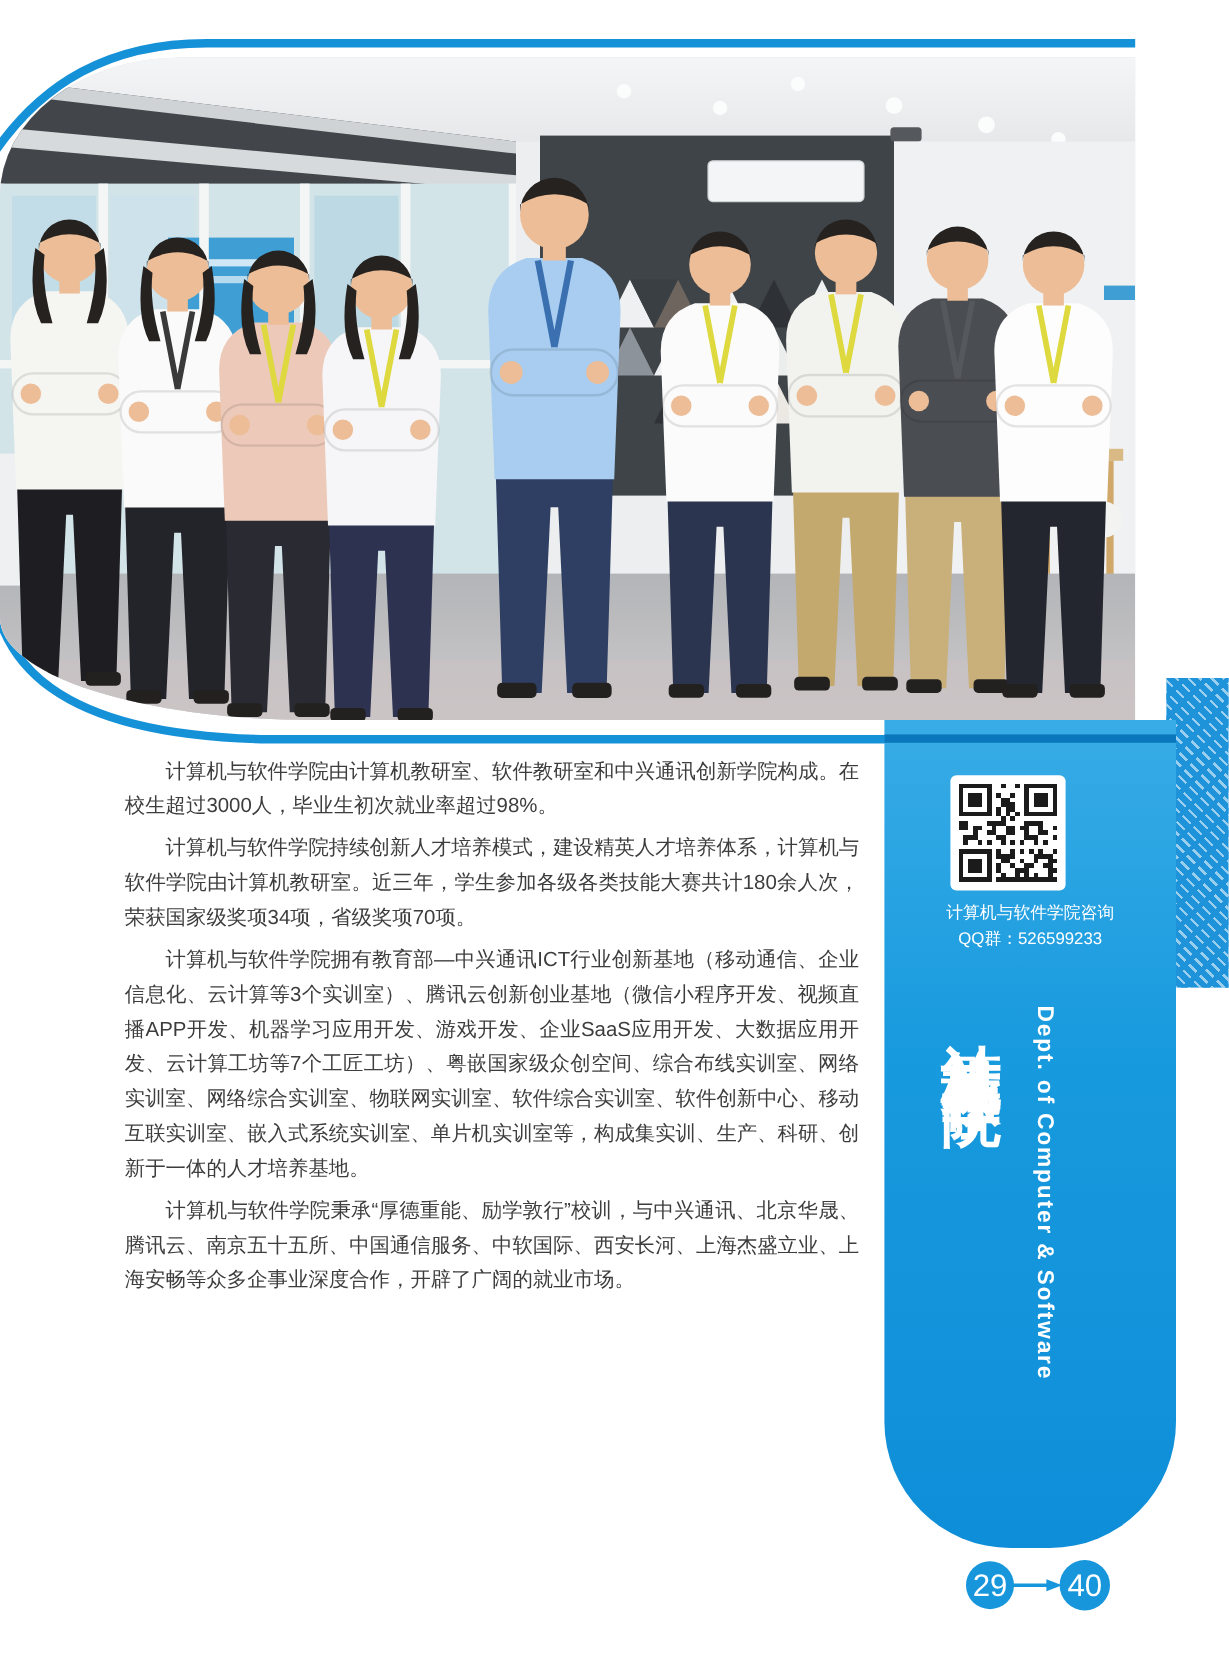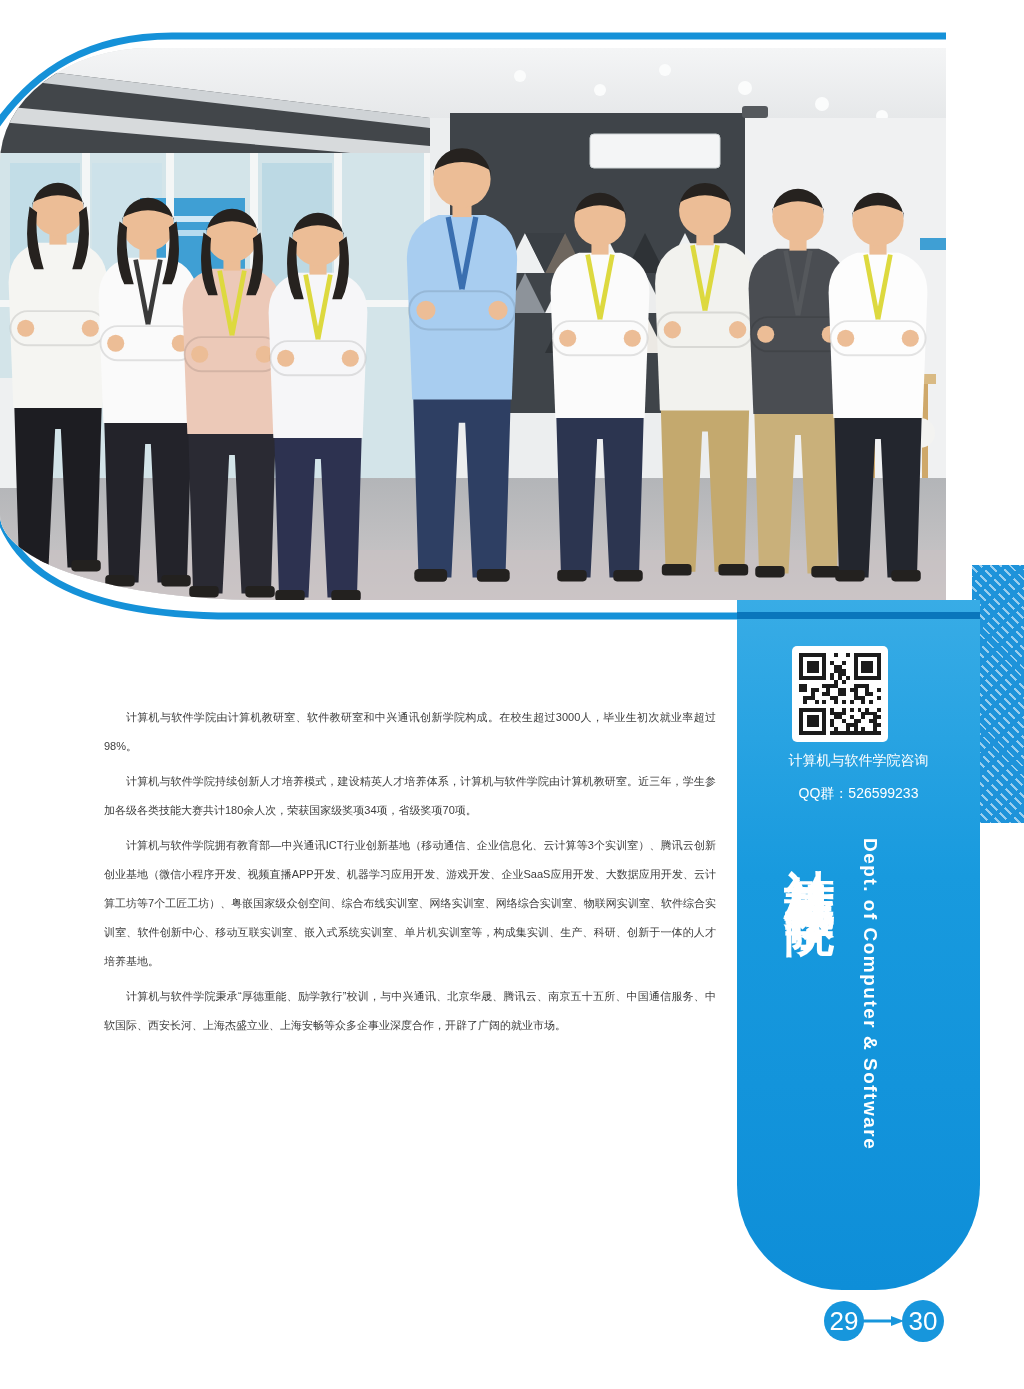--- a/index.html
+++ b/index.html
@@ -11,40 +11,40 @@
   .photo{position:absolute;left:0;top:48px;width:946px;height:552px;z-index:2;
          border-radius:150px 0 0 260px / 115px 0 0 85px;overflow:hidden;background:#dfe2e4;}
   .photo svg{display:block;}
   
   .stripes{position:absolute;left:972px;top:565px;width:52px;height:258px;z-index:0;
      background-color:#1e93da;
      background-image:
        repeating-linear-gradient(135deg, rgba(30,147,218,0) 0 9px, #1e93da 9px 13px),
        repeating-linear-gradient(45deg, rgba(255,255,255,0) 0 5px, rgba(255,255,255,.55) 5px 7px);}
   
-  .body-text{position:absolute;left:104px;top:703px;width:612px;z-index:2;
-     font-size:11px;line-height:29px;color:#3d3d3d;text-align:justify;}
+  .body-text{position:absolute;left:104px;top:628px;width:612px;z-index:2;
+     font-size:17px;line-height:29px;color:#3d3d3d;text-align:justify;}
   .body-text p{margin:0 0 6px 0;text-indent:2em;}
   
   .panel{position:absolute;left:737px;top:600px;width:243px;height:690px;z-index:3;
      border-radius:0 0 105px 105px;
      background:linear-gradient(180deg,#38ace6 0%,#189ade 40%,#0e8ed8 100%);}
   .panel-strip{position:absolute;left:0;top:12px;width:100%;height:7px;background:#0a76bc;}
   .qr-box{position:absolute;left:55px;top:46px;width:96px;height:96px;background:#ffffff;
      border-radius:5px;display:flex;align-items:center;justify-content:center;}
   #qr-svg{width:82px;height:82px;}
   .qr-cap{position:absolute;width:100%;text-align:center;color:#ffffff;font-size:14px;line-height:20px;}
   .cap1{top:150px;}
-  .cap2{top:172px;margin-top:11px;}
+  .cap2{top:172px;}
   .title-cn{position:absolute;left:48px;top:230px;writing-mode:vertical-rl;text-orientation:upright;
      font-size:50px;font-weight:bold;color:#ffffff;letter-spacing:5px;line-height:1;}
   .title-en{position:absolute;left:124px;top:238px;writing-mode:vertical-rl;
      font-size:19px;font-weight:bold;color:#ffffff;letter-spacing:1.5px;line-height:1;}
   
-  .pagenav{position:absolute;left:824px;top:1300px;display:flex;align-items:center;z-index:4;justify-content:center;}
+  .pagenav{position:absolute;left:805px;top:1300px;display:flex;align-items:center;z-index:4;justify-content:center;}
   .pnum{width:40px;height:40px;border-radius:50%;background:#1796dc;color:#ffffff;
      font-size:26px;display:flex;align-items:center;justify-content:center;}
   .pnum.right{width:42px;height:42px;}
   .arrow{margin:0 -4px;}
 </style>
 </head>
 <body>
 
 <div class="page">
 
@@ -301,16 +301,16 @@
     <div class="title-cn">计算机与软件学院</div>
     <div class="title-en">Dept. of Computer &amp; Software</div>
   </div>
 
   <div class="pagenav">
     <div class="pnum">29</div>
     <svg class="arrow" width="46" height="12" viewBox="0 0 46 12">
       <path d="M1,6 H33" stroke="#1796dc" stroke-width="3"></path>
       <path d="M31,1 L44,6 L31,11 Z" fill="#1796dc"></path>
     </svg>
-    <div class="pnum right">30</div>
+    <div class="pnum right">40</div>
   </div>
 
 </div>
 
 </body></html>

